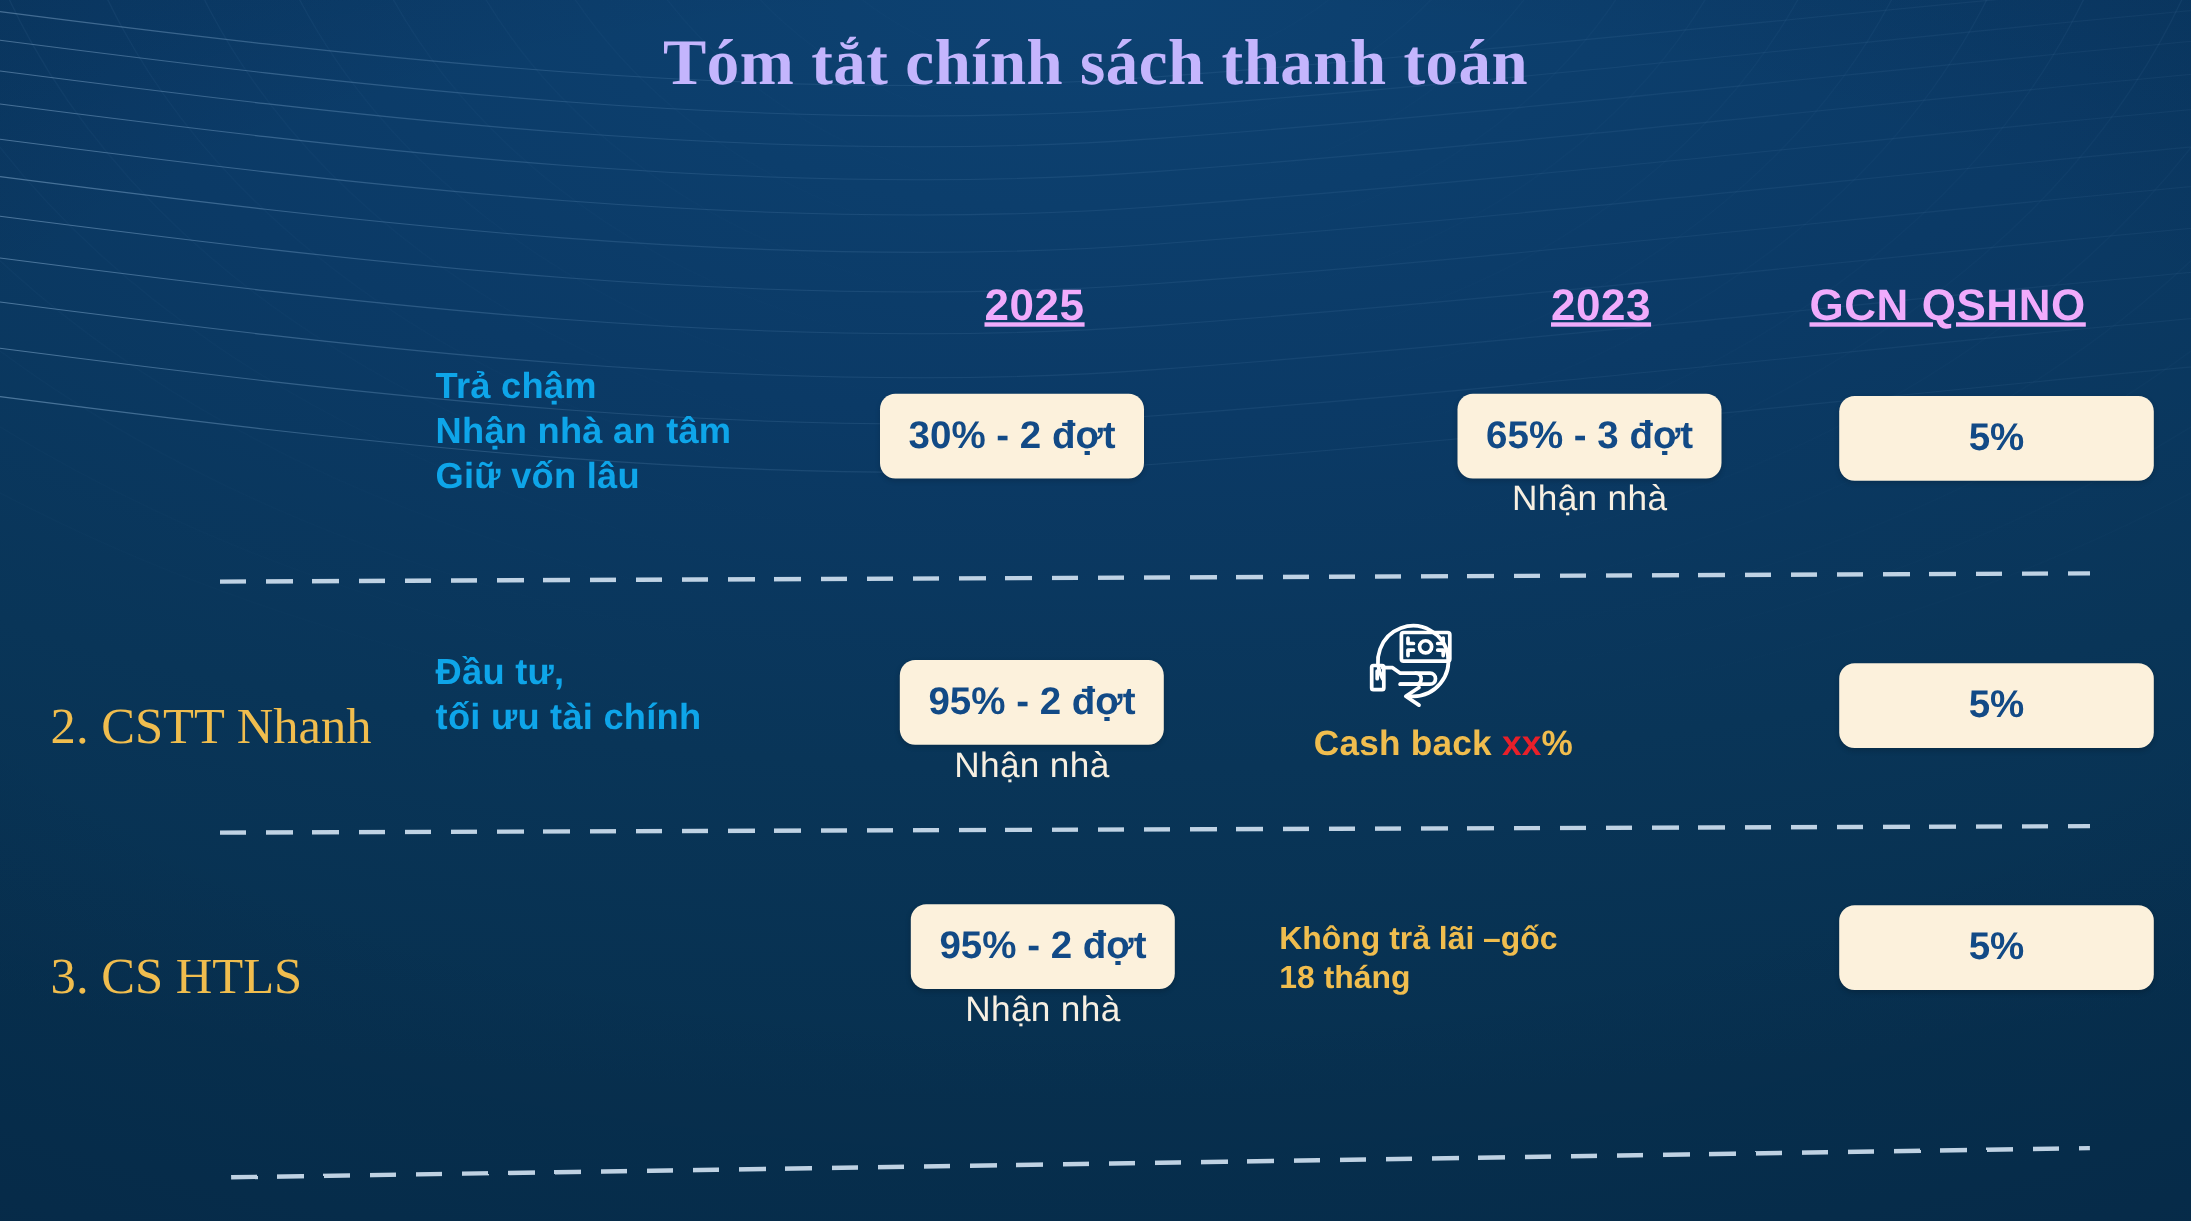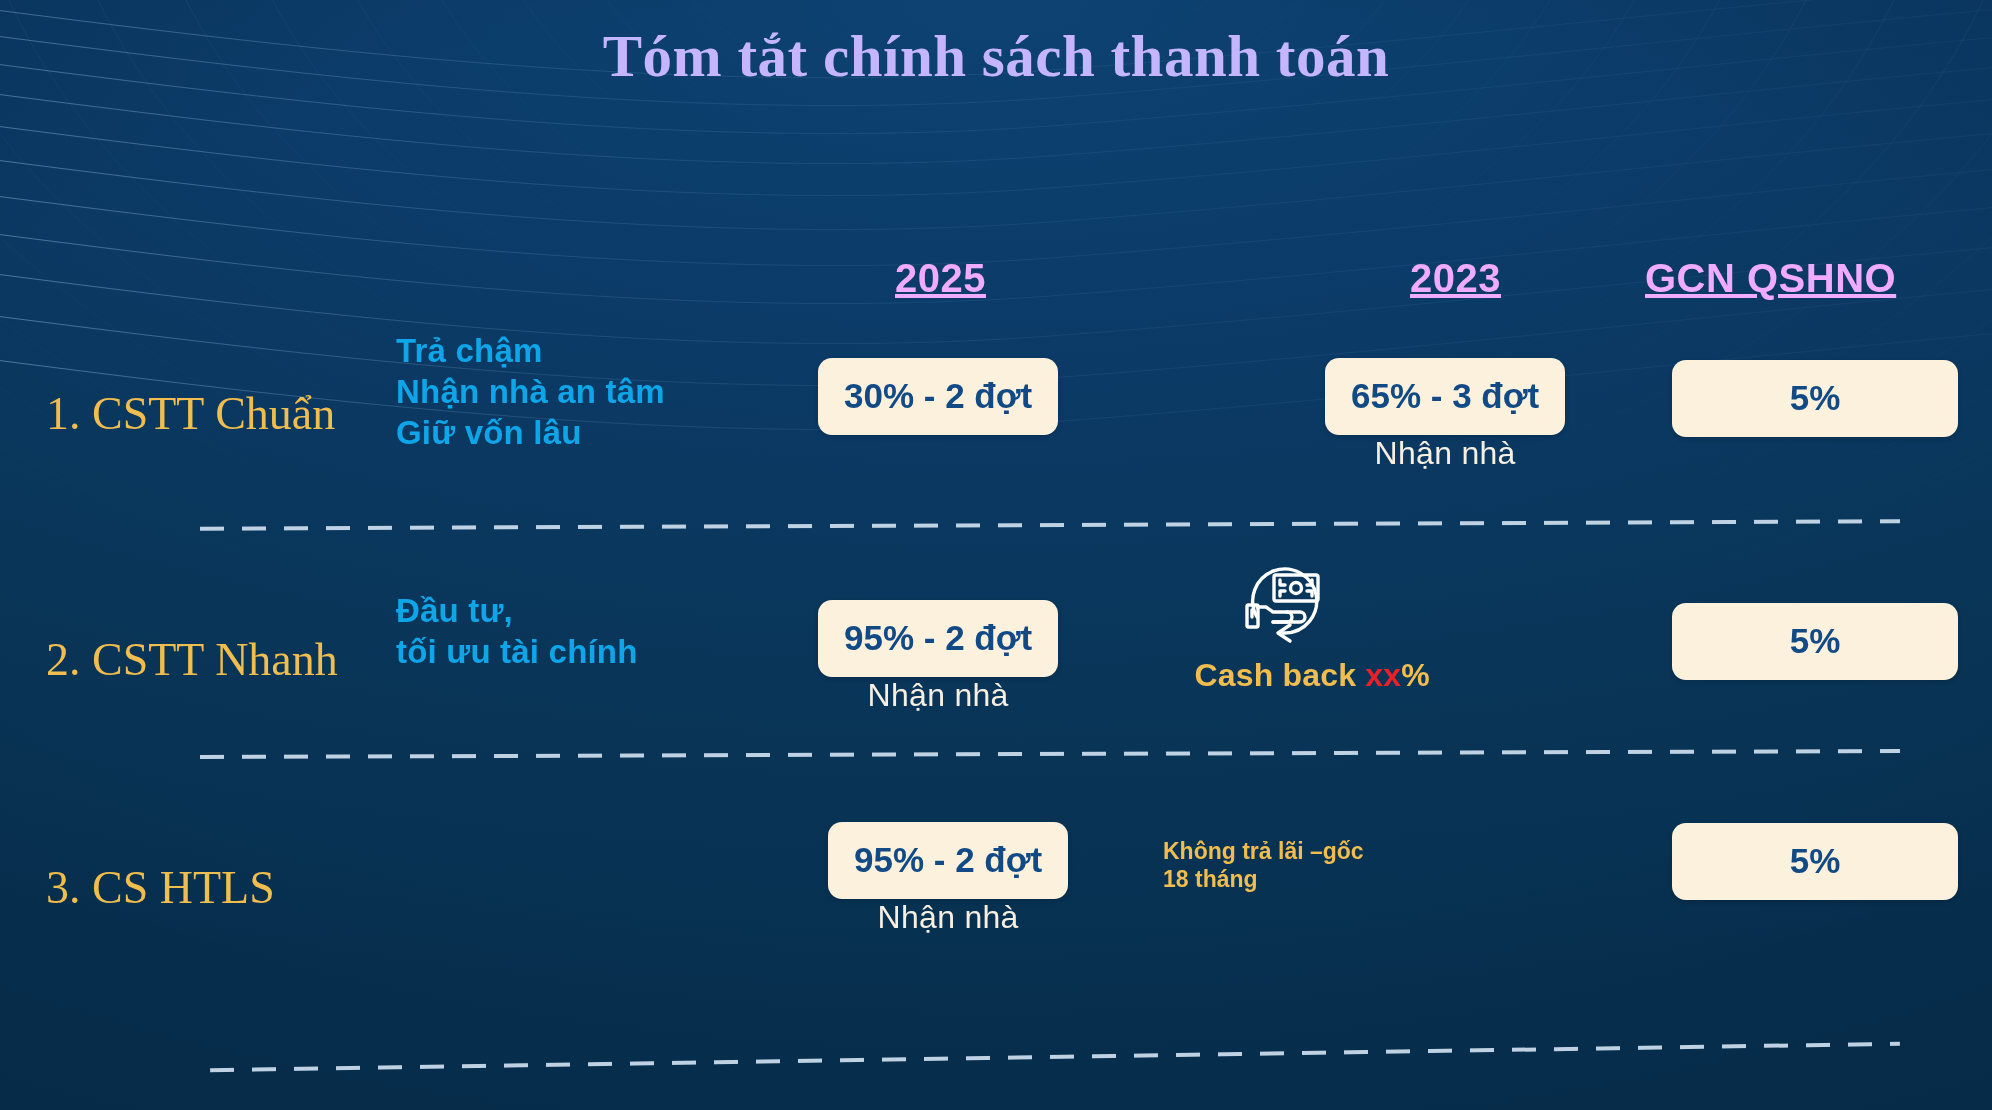--- a/index.html
+++ b/index.html
@@ -104,30 +104,30 @@
     display:block;
     font-size:32px;
     font-weight:normal;
     color:#f7efe1;
     letter-spacing:.3px;
     white-space:nowrap;
   }
 
   .note-gold{
     display:block;
-    font-size:23px;
+    font-size:29px;
     font-weight:bold;
     color:#f0bd4e;
     line-height:1.22;
     text-align:left;
     white-space:nowrap;
   }
 
   
-  #r1-c2025{ left:818px; top:53px; }
+  #r1-c2025{ left:800px; top:53px; }
   #r1-c2026{ left:1325px; top:53px; }
   #r1-cgcn { left:1672px; top:55px; }
 
   #r2-c2025{ left:818px; top:45px; }
   #r2-ccash{ left:1140px; top:0px;  width:290px;text-align:right; }
   #r2-cgcn { left:1672px; top:48px; }
 
   #r3-c2025{ left:828px; top:47px; }
   #r3-cnote{ left:1163px; top:62px; }
   #r3-cgcn { left:1672px; top:48px; }
@@ -212,21 +212,20 @@
 
 <div id="bg-vignette"></div>
 
 <h1 id="page-title">Tóm tắt chính sách thanh toán</h1>
 
 <div class="col-head" id="head-2025">2025</div>
 <div class="col-head" id="head-2026">2023</div>
 <div class="col-head" id="head-gcn">GCN QSHNO</div>
 
 <div class="row" id="row-1">
-  <div class="row-name">1. CSTT Chuẩn</div>
   <div class="row-desc">Trả chậm<br>Nhận nhà an tâm<br>Giữ vốn lâu</div>
 
   <div class="cell" id="r1-c2025">
     <span class="pill">30% - 2 đợt</span>
   </div>
 
   <div class="cell" id="r1-c2026">
     <span class="pill">65% - 3 đợt</span>
     <span class="caption">Nhận nhà</span>
   </div>

